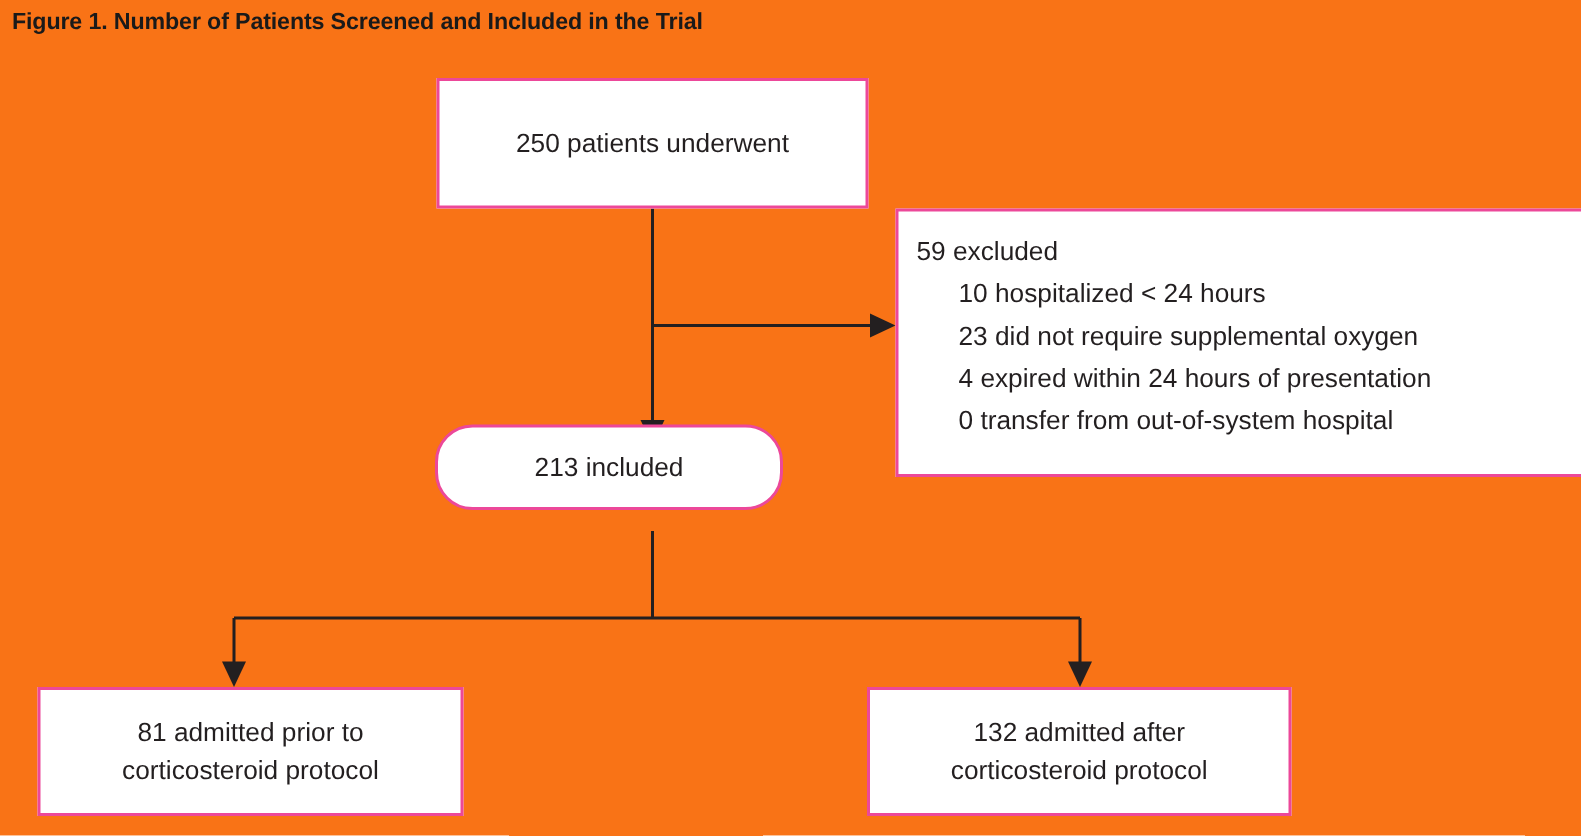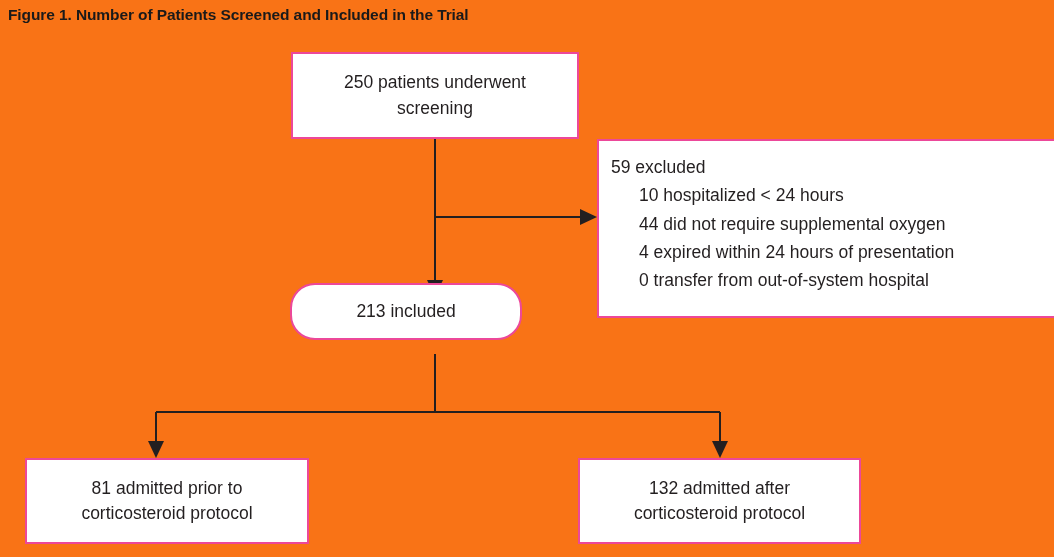--- a/index.html
+++ b/index.html
@@ -135,29 +135,28 @@
     <polygon class="conn-head" points="597,217 580,209 580,225"></polygon>
 
     <path class="conn-line" d="M435,354 L435,412 M156,412 L720,412 M156,412 L156,449 M720,412 L720,449"></path>
     <polygon class="conn-head" points="156,458 148,441 164,441"></polygon>
     <polygon class="conn-head" points="720,458 712,441 728,441"></polygon>
   </svg>
 
   <div class="flow-box" id="box-screened">
     <div>
       <span class="box-text">250 patients underwent</span>
-      <span class="box-text">screening</span>
     </div>
   </div>
 
   <div class="flow-box left-align" id="box-excluded">
     <div class="excluded-list">
       <span class="excluded-head">59 excluded</span>
       <span class="excluded-item">10 hospitalized &lt; 24 hours</span>
-      <span class="excluded-item">44 did not require supplemental oxygen</span>
+      <span class="excluded-item">23 did not require supplemental oxygen</span>
       <span class="excluded-item">4 expired within 24 hours of presentation</span>
       <span class="excluded-item">0 transfer from out-of-system hospital</span>
     </div>
   </div>
 
   <div class="flow-box" id="box-included">
     <span class="box-text">213 included</span>
   </div>
 
   <div class="flow-box" id="box-prior">

